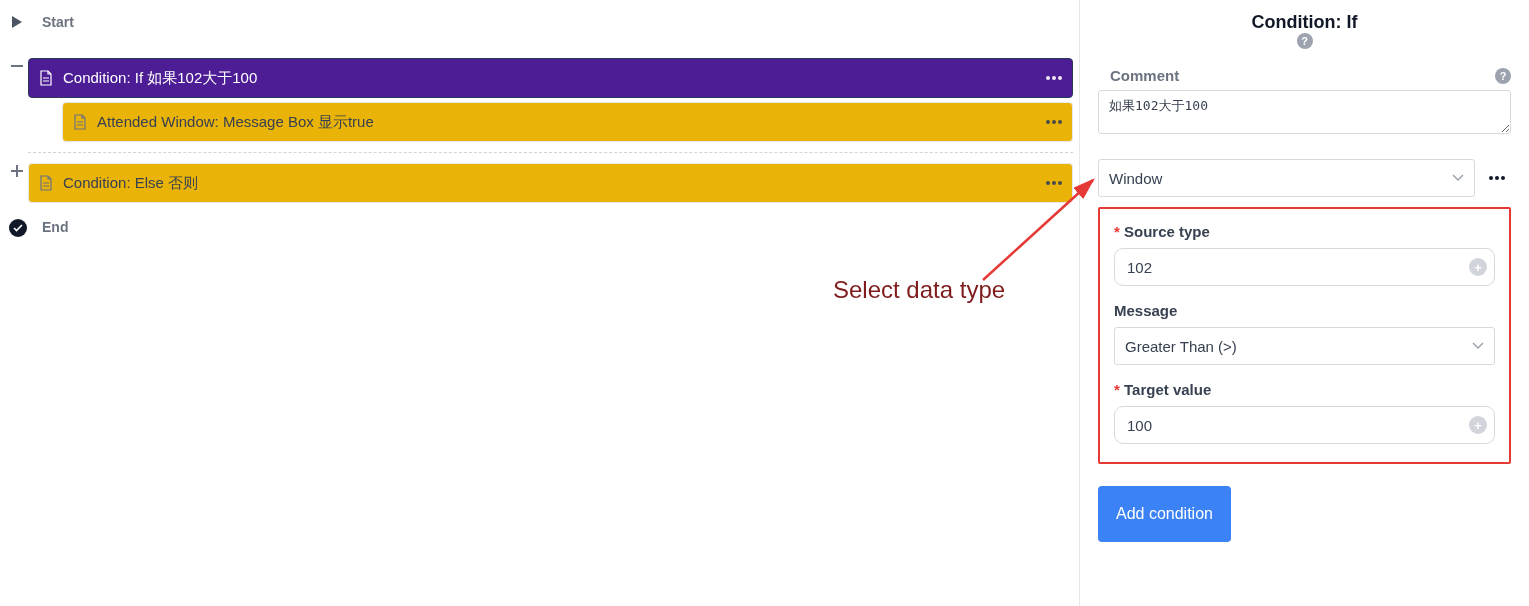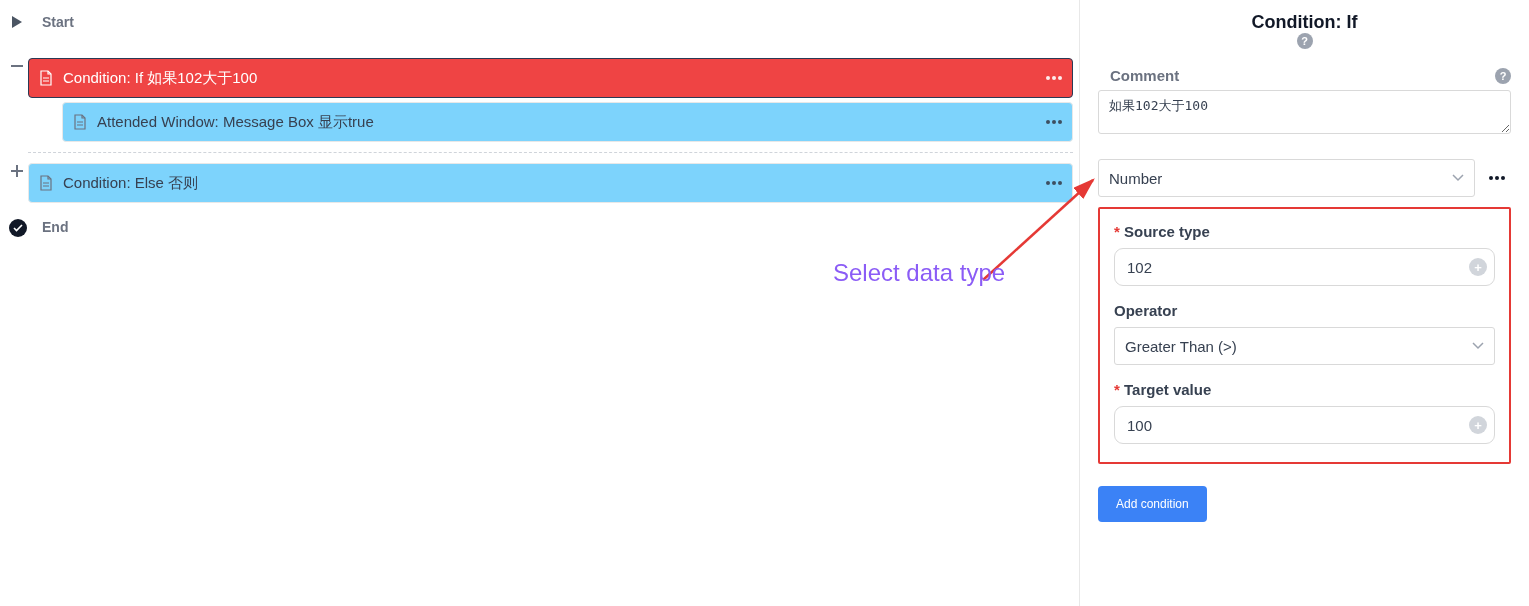--- a/index.html
+++ b/index.html
@@ -48,24 +48,24 @@
     align-items: center; justify-content: center;
   }
   .row-card {
     flex: 1;
     height: 40px;
     border: 1px solid #e8e8e8;
     border-radius: 4px;
     display: flex;
     align-items: center;
     padding: 0 10px;
-    background: #7dd3fc;
+    background: #eab308;
   }
   .row-card.dark {
-    background: #ef4444;
+    background: #4c1d95;
     border-color: #2a3a55;
     color: #fff;
   }
   .row-card .row-icon { margin-right: 10px; display:inline-flex; }
   .row-card .row-label { flex: 1; font-size: 15px; }
   .row-card .row-menu { color: inherit; opacity: .9; display:flex; gap:2px; }
   .row-card .row-menu .dot {
     width: 4px; height: 4px; border-radius: 50%;
     background: currentColor;
   }
@@ -163,35 +163,35 @@
   }
   .input-plus {
     position: absolute; right: 8px; top: 50%; transform: translateY(-50%);
     width: 18px; height: 18px; border-radius: 50%;
     background: #d1d5db; color:#fff;
     display:flex; align-items:center; justify-content:center;
     font-size: 13px; font-weight: 700; line-height: 1;
   }
   .add-btn {
     margin-top: 22px;
-    height: 36px;
+    height: 56px;
     padding: 0 18px;
     background: #3b82f6;
     color: #fff;
     border: none;
     border-radius: 4px;
-    font-size: 12px;
+    font-size: 16px;
     cursor: pointer;
   }
 
   
   .annot {
     position: absolute;
-    left: 833px; top: 259px;
-    color: #8b5cf6;
+    left: 833px; top: 276px;
+    color: #7f1d1d;
     font-size: 24px;
     font-weight: 500;
     pointer-events: none;
   }
   .arrow-svg {
     position: absolute;
     left: 978px; top: 150px;
     pointer-events: none;
   }
 
@@ -305,42 +305,42 @@
     </div>
 
     <div class="rp-section-label">
       <span>Comment</span>
       <span class="help-dot">?</span>
     </div>
     <textarea class="comment-box" style="">如果102大于100</textarea>
 
     <div class="type-row">
       <div class="select">
-        <span>Number</span>
+        <span>Window</span>
         <span class="chev">
           <svg width="12" height="8" viewBox="0 0 12 8">
               <path d="M1 1l5 5 5-5" stroke="#9ca3af" stroke-width="1.5" fill="none"></path>
             </svg>
         </span>
       </div>
       <div class="more-square">
         <span class="dot"></span>
           <span class="dot"></span>
           <span class="dot"></span>
       </div>
     </div>
 
     <div class="condition-box">
       <div class="field-label req">Source type</div>
       <div class="input-wrap">
         <input class="text-input" value="102" style="">
         <span class="input-plus">+</span>
       </div>
 
-      <div class="field-label">Operator</div>
+      <div class="field-label">Message</div>
       <div class="input-wrap">
         <div class="select">
           <span>Greater Than (&gt;)</span>
           <span class="chev">
             <svg width="12" height="8" viewBox="0 0 12 8">
                 <path d="M1 1l5 5 5-5" stroke="#9ca3af" stroke-width="1.5" fill="none"></path>
               </svg>
           </span>
         </div>
       </div>

